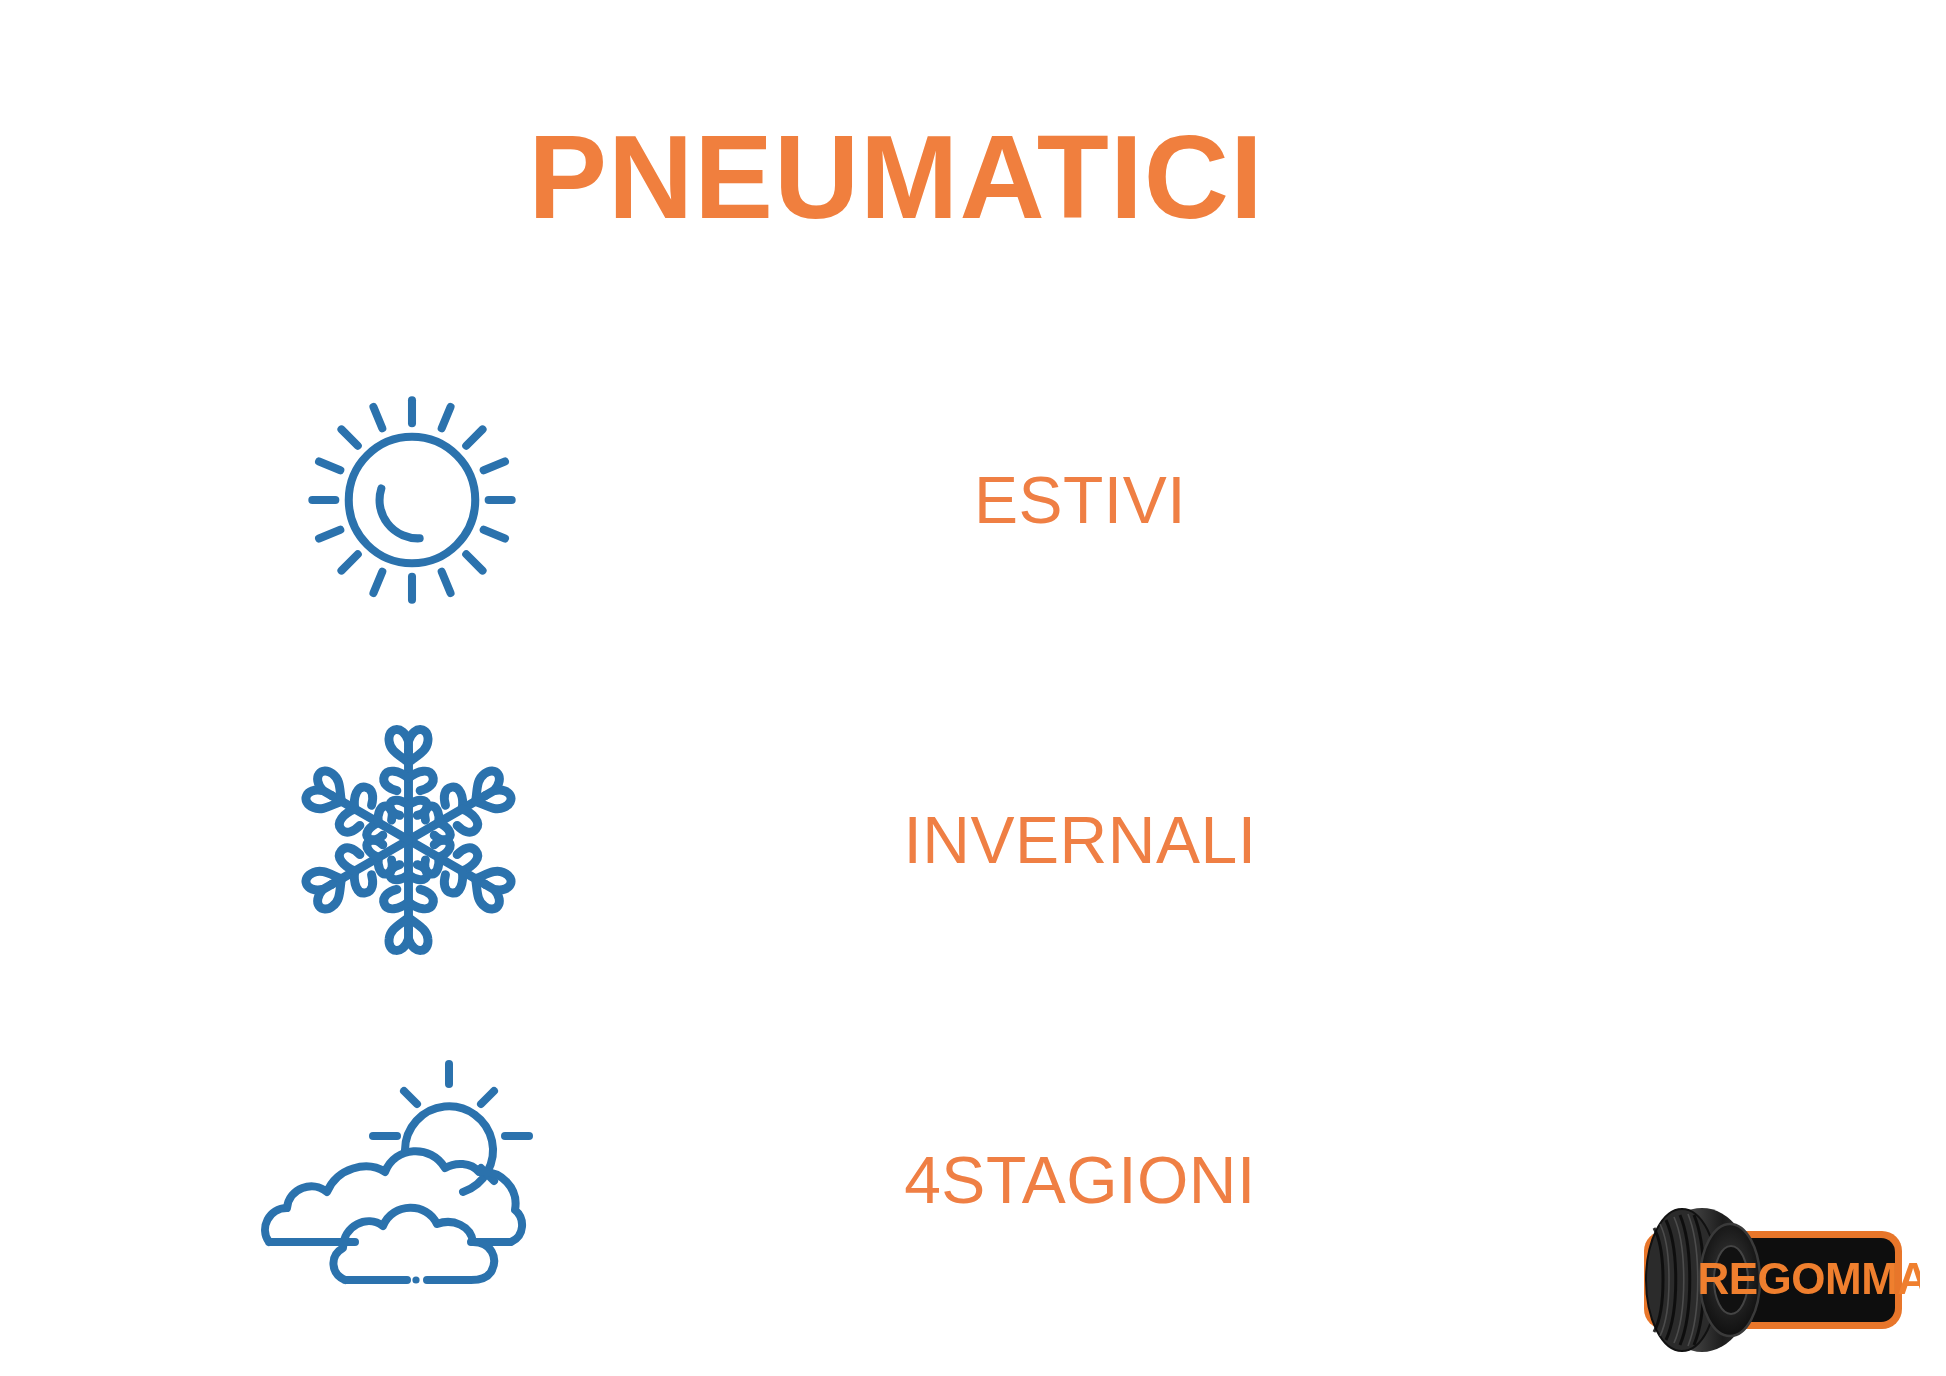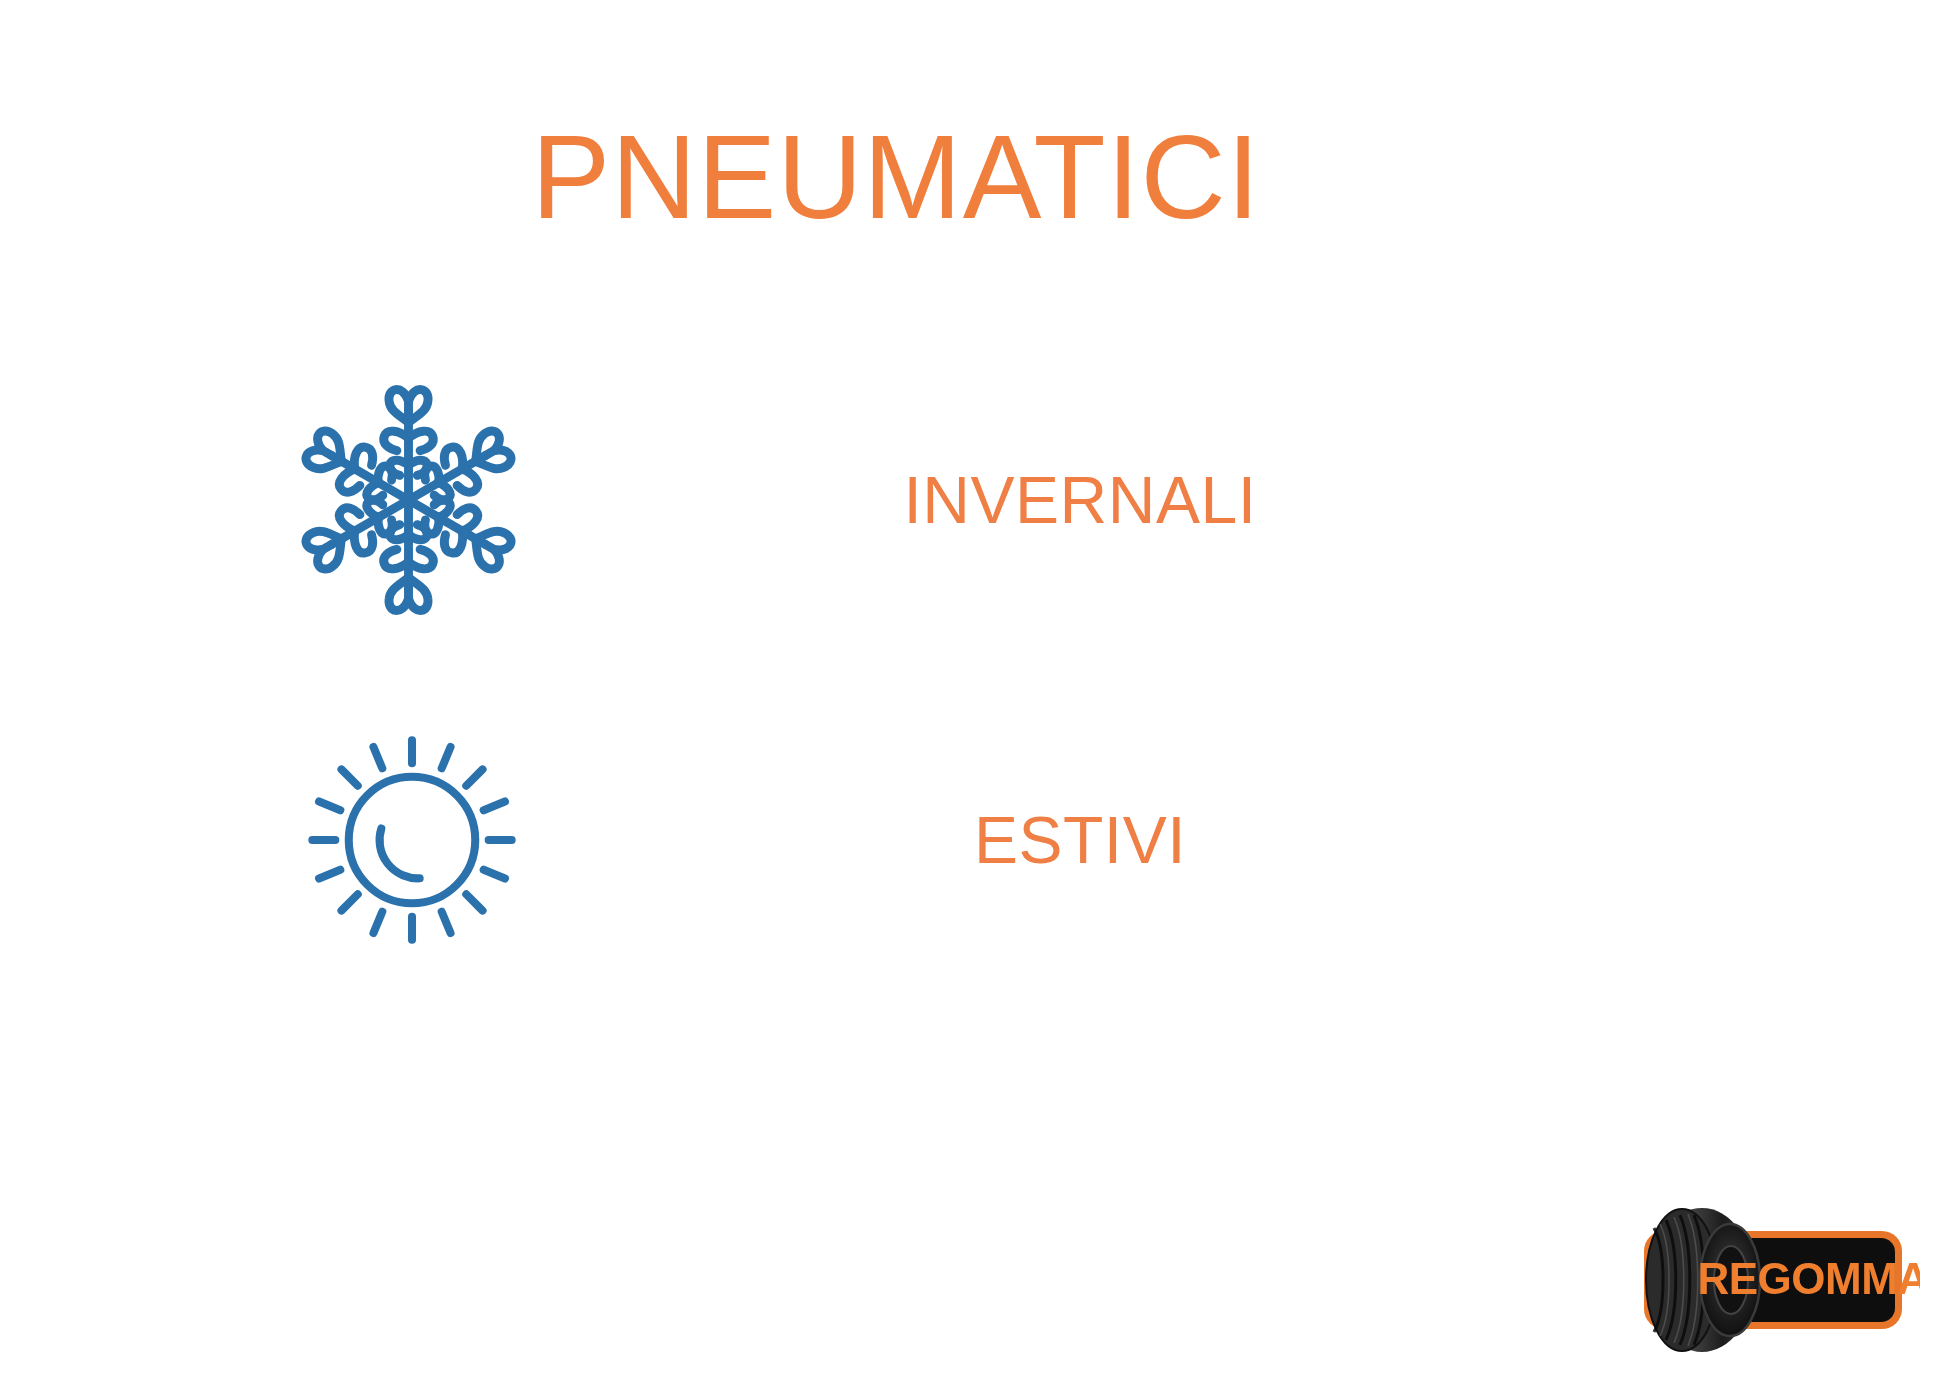--- a/index.html
+++ b/index.html
@@ -23,21 +23,21 @@
   }
 
   
   .title {
     position: absolute;
     top: 116px;
     left: 0;
     width: 1792px;
     text-align: center;
     font-size: 118px;
-    font-weight: 400;
+    font-weight: 700;
     letter-spacing: 1px;
     color: #f07f3e;
     line-height: 1.05;
     white-space: nowrap;
     font-family: "Liberation Sans", sans-serif;
   }
 
   
   .rows {
     position: absolute;
@@ -98,47 +98,20 @@
   .logo svg { display: block; }
 </style>
 </head>
 <body>
 
 <div class="slide">
 
   <div class="title">PNEUMATICI</div>
 
   <div class="rows">
-
-    <div class="row row-invernali">
-      <div class="icon-cell">
-        <svg width="235" height="248" viewBox="0 0 120 128" fill="none" stroke="#2b72ad" stroke-width="4.6" stroke-linecap="round" stroke-linejoin="round">
-          <g>
-
-            <g id="arm">
-              <path d="M60 64 L60 18"></path>
-
-              <path d="M60 18 L60 11 M60 13 C 57 4, 49 6, 50 13 C 50.5 18, 55 20, 60 24"></path>
-              <path d="M60 13 C 63 4, 71 6, 70 13 C 69.5 18, 65 20, 60 24"></path>
-
-              <path d="M60 32 C 55 28, 49 27, 47.5 31 C 46 35, 50 37.5, 54 38.5"></path>
-              <path d="M60 32 C 65 28, 71 27, 72.5 31 C 74 35, 70 37.5, 66 38.5"></path>
-              <path d="M60 46 C 56 43, 51.5 42.5, 50.5 45.5 C 49.6 48.5, 52.5 50.5, 55.5 51.3"></path>
-              <path d="M60 46 C 64 43, 68.5 42.5, 69.5 45.5 C 70.4 48.5, 67.5 50.5, 64.5 51.3"></path>
-            </g>
-            <use href="#arm" transform="rotate(60 60 64)"></use>
-            <use href="#arm" transform="rotate(120 60 64)"></use>
-            <use href="#arm" transform="rotate(180 60 64)"></use>
-            <use href="#arm" transform="rotate(240 60 64)"></use>
-            <use href="#arm" transform="rotate(300 60 64)"></use>
-          </g>
-        </svg>
-      </div>
-      <div class="label-cell">INVERNALI</div>
-    </div>
 
     <div class="row row-estivi">
       <div class="icon-cell">
         <svg width="230" height="230" viewBox="0 0 120 120" fill="none" stroke="#2b72ad" stroke-width="4.2" stroke-linecap="round">
           <circle cx="60" cy="60" r="33" fill="none"></circle>
           <path d="M44 54 A 20 20 0 0 0 64 80" fill="none"></path>
           <g>
             <line x1="60" y1="8" x2="60" y2="20"></line>
             <line x1="60" y1="100" x2="60" y2="112"></line>
             <line x1="8" y1="60" x2="20" y2="60"></line>
@@ -154,20 +127,84 @@
             <line x1="11.5" y1="39.9" x2="22.6" y2="44.5"></line>
             <line x1="97.4" y1="75.5" x2="108.5" y2="80.1"></line>
             <line x1="39.9" y1="108.5" x2="44.5" y2="97.4"></line>
             <line x1="75.5" y1="22.6" x2="80.1" y2="11.5"></line>
           </g>
         </svg>
       </div>
       <div class="label-cell">ESTIVI</div>
     </div>
 
+    <div class="row row-invernali">
+      <div class="icon-cell">
+        <svg width="235" height="248" viewBox="0 0 120 128" fill="none" stroke="#2b72ad" stroke-width="4.6" stroke-linecap="round" stroke-linejoin="round">
+          <g>
+
+            <g id="arm">
+              <path d="M60 64 L60 18"></path>
+
+              <path d="M60 18 L60 11 M60 13 C 57 4, 49 6, 50 13 C 50.5 18, 55 20, 60 24"></path>
+              <path d="M60 13 C 63 4, 71 6, 70 13 C 69.5 18, 65 20, 60 24"></path>
+
+              <path d="M60 32 C 55 28, 49 27, 47.5 31 C 46 35, 50 37.5, 54 38.5"></path>
+              <path d="M60 32 C 65 28, 71 27, 72.5 31 C 74 35, 70 37.5, 66 38.5"></path>
+              <path d="M60 46 C 56 43, 51.5 42.5, 50.5 45.5 C 49.6 48.5, 52.5 50.5, 55.5 51.3"></path>
+              <path d="M60 46 C 64 43, 68.5 42.5, 69.5 45.5 C 70.4 48.5, 67.5 50.5, 64.5 51.3"></path>
+            </g>
+            <use href="#arm" transform="rotate(60 60 64)"></use>
+            <use href="#arm" transform="rotate(120 60 64)"></use>
+            <use href="#arm" transform="rotate(180 60 64)"></use>
+            <use href="#arm" transform="rotate(240 60 64)"></use>
+            <use href="#arm" transform="rotate(300 60 64)"></use>
+          </g>
+        </svg>
+      </div>
+      <div class="label-cell">INVERNALI</div>
+    </div>
+
+    <div class="row row-quattro">
+      <div class="icon-cell">
+        <svg width="280" height="240" viewBox="0 0 140 120" fill="none" stroke="#2b72ad" stroke-width="4" stroke-linecap="round" stroke-linejoin="round">
+
+          <g>
+            <path d="M71 45 A 22 22 0 1 1 100 66" fill="none"></path>
+            <line x1="93" y1="2" x2="93" y2="12"></line>
+            <line x1="121" y1="38" x2="133" y2="38"></line>
+            <line x1="55" y1="38" x2="67" y2="38"></line>
+            <line x1="70.5" y1="15.5" x2="77" y2="22"></line>
+            <line x1="115.5" y1="15.5" x2="109" y2="22"></line>
+            <line x1="115.5" y1="60.5" x2="109" y2="54"></line>
+          </g>
+
+          <path d="M3 91 L46 91
+                   M3 91 C -2 84, 3 74, 12 74
+                   C 13 64, 25 60, 32 66
+                   C 37 54, 52 50, 61 56
+                   C 66 43, 84 42, 91 54
+                   C 96 51, 104 51, 108 56
+                   C 119 55, 128 64, 126 75
+                   C 131 79, 131 88, 124 91
+                   L 104 91" fill="none"></path>
+
+          <path d="M41 110 L72 110
+                   M41 110 C 34 107, 33 98, 40 94
+                   C 40 83, 52 77, 60 83
+                   C 65 71, 82 71, 87 82
+                   C 95 79, 104 83, 105 91
+                   C 114 91, 118 99, 114 106
+                   C 112 109, 108 110, 104 110
+                   L 82 110" fill="none"></path>
+          <circle cx="76.5" cy="110" r="1.8" fill="#2b72ad" stroke="none"></circle>
+        </svg>
+      </div>
+      <div class="label-cell">4STAGIONI</div>
+    </div>
 
   </div>
 
   <div class="logo">
     <svg width="290" height="200" viewBox="0 0 290 200">
       <defs>
         <linearGradient id="tireSide" x1="0" y1="0" x2="1" y2="0">
           <stop offset="0%" stop-color="#2a2a2a"></stop>
           <stop offset="35%" stop-color="#4a4a4a"></stop>
           <stop offset="70%" stop-color="#1c1c1c"></stop>

